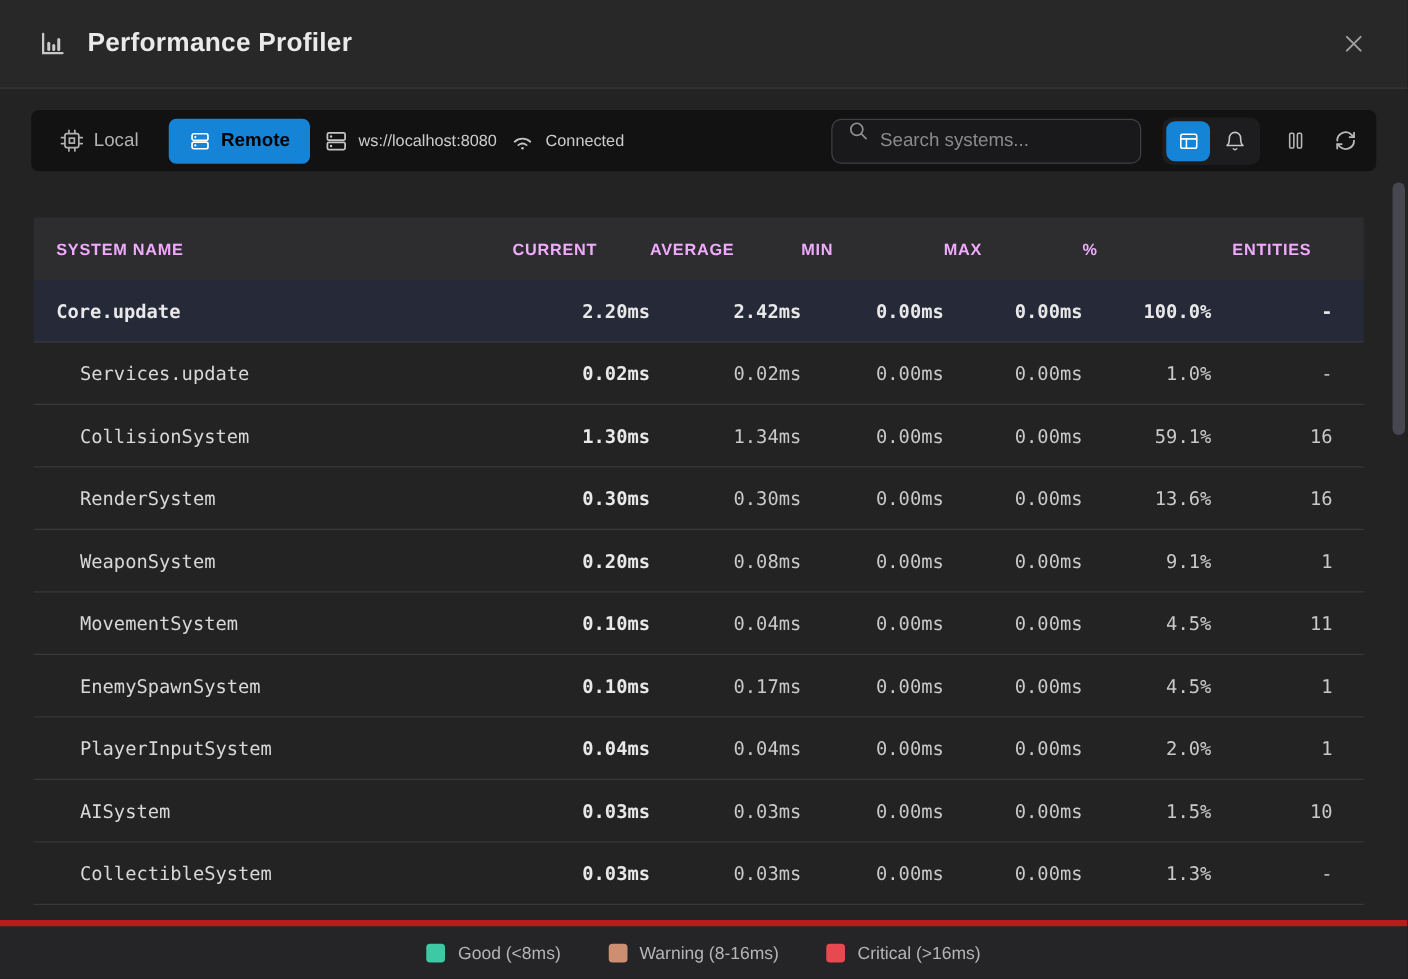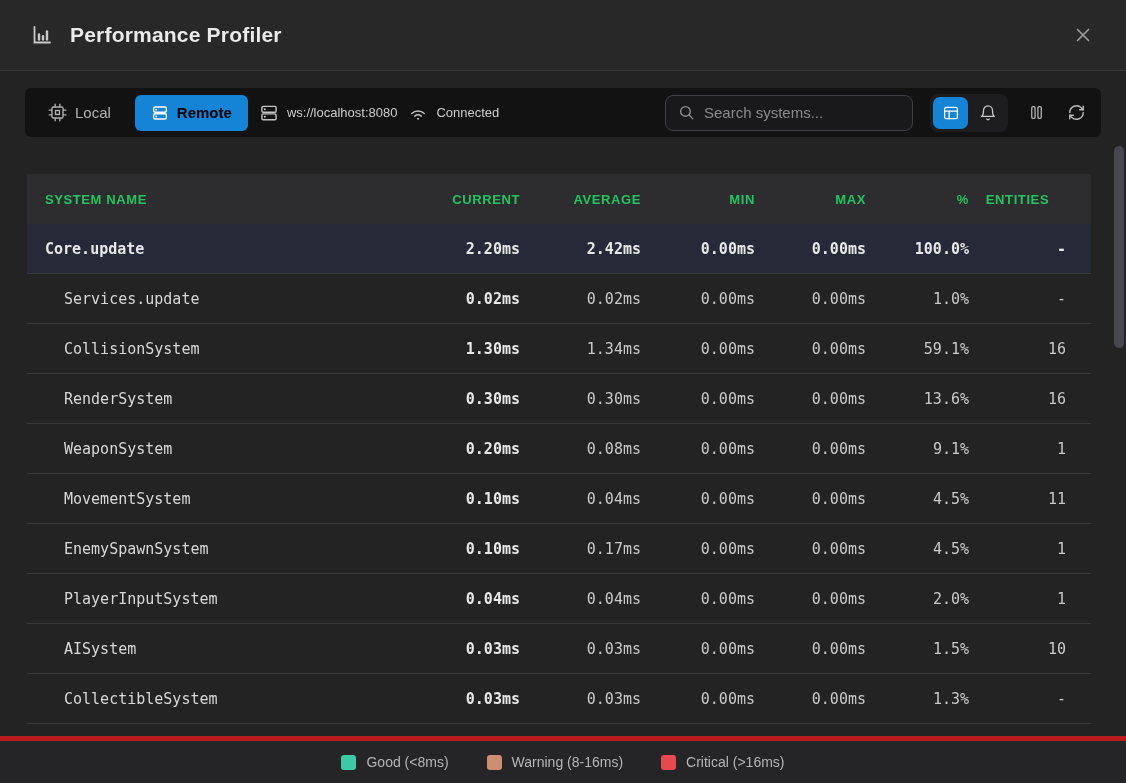--- a/index.html
+++ b/index.html
@@ -28,21 +28,21 @@
   .tb-left { display:flex; align-items:center; gap:11px; }
   .tb-right { display:flex; align-items:center; gap:17px; }
   .mode-btn {
     display:flex; align-items:center; gap:8px; padding:8px 13px; border-radius:6px;
     font-size:15px; color:#b2b2b2; cursor:pointer; background:transparent; border:none;
   }
   .mode-btn.active { background:#1583d6; color:#000000; font-weight:700; padding:9px 16px; }
   .conn-item { display:flex; align-items:center; gap:8px; font-size:13px; color:#cccccc; }
   .search-box {
     width:248px; height:36px; background:#19191c; border:1px solid #3f3f46; border-radius:8px;
-    display:flex; align-items:center; gap:9px; padding:0 12px;
+    display:flex; gap:9px; padding:0 12px;
   }
   .search-box input {
     background:transparent; border:none; outline:none; color:#dddddd;
     font-size:15px; width:100%; font-family:"Liberation Sans", sans-serif;
   }
   .search-box input::placeholder { color:#8b8b8b; }
   .icon-group { background:#1d1d20; border-radius:8px; padding:3px; display:flex; gap:2px; }
   .icon-btn {
     width:35px; height:32px; display:flex; align-items:center; justify-content:center;
     border-radius:7px; cursor:pointer; background:transparent; border:none;
@@ -52,23 +52,23 @@
     background:transparent; border:none; padding:2px; }
   
   .table { margin:37px 35px 0 27px; }
   .tr {
     display:grid;
     grid-template-columns:1fr 110px 121px 114px 111px 103px 122px;
     align-items:center;
   }
   .thead {
     height:50px; background:#2d2d30;
-    font-size:13px; font-weight:700; color:#22c55e; letter-spacing:.6px;
-  }
-  .th { text-align:right; }
+    font-size:13px; font-weight:700; color:#f0abfc; letter-spacing:.6px;
+  }
+  .th { text-align:left; }
   .th.name { text-align:left; padding-left:18px; }
   .th.entities { text-align:center; padding-right:25px; }
   .row {
     height:50px; border-bottom:1px solid #39393d;
     font-family:"DejaVu Sans Mono", monospace; font-size:15px; color:#c9c9c9;
   }
   .row .cell { text-align:right; }
   .row .cell.name { text-align:left; padding-left:18px; color:#d8d8d8; }
   .row .cell.name.indent { padding-left:37px; }
   .row .cell.current { font-weight:700; color:#e8e8e8; }

